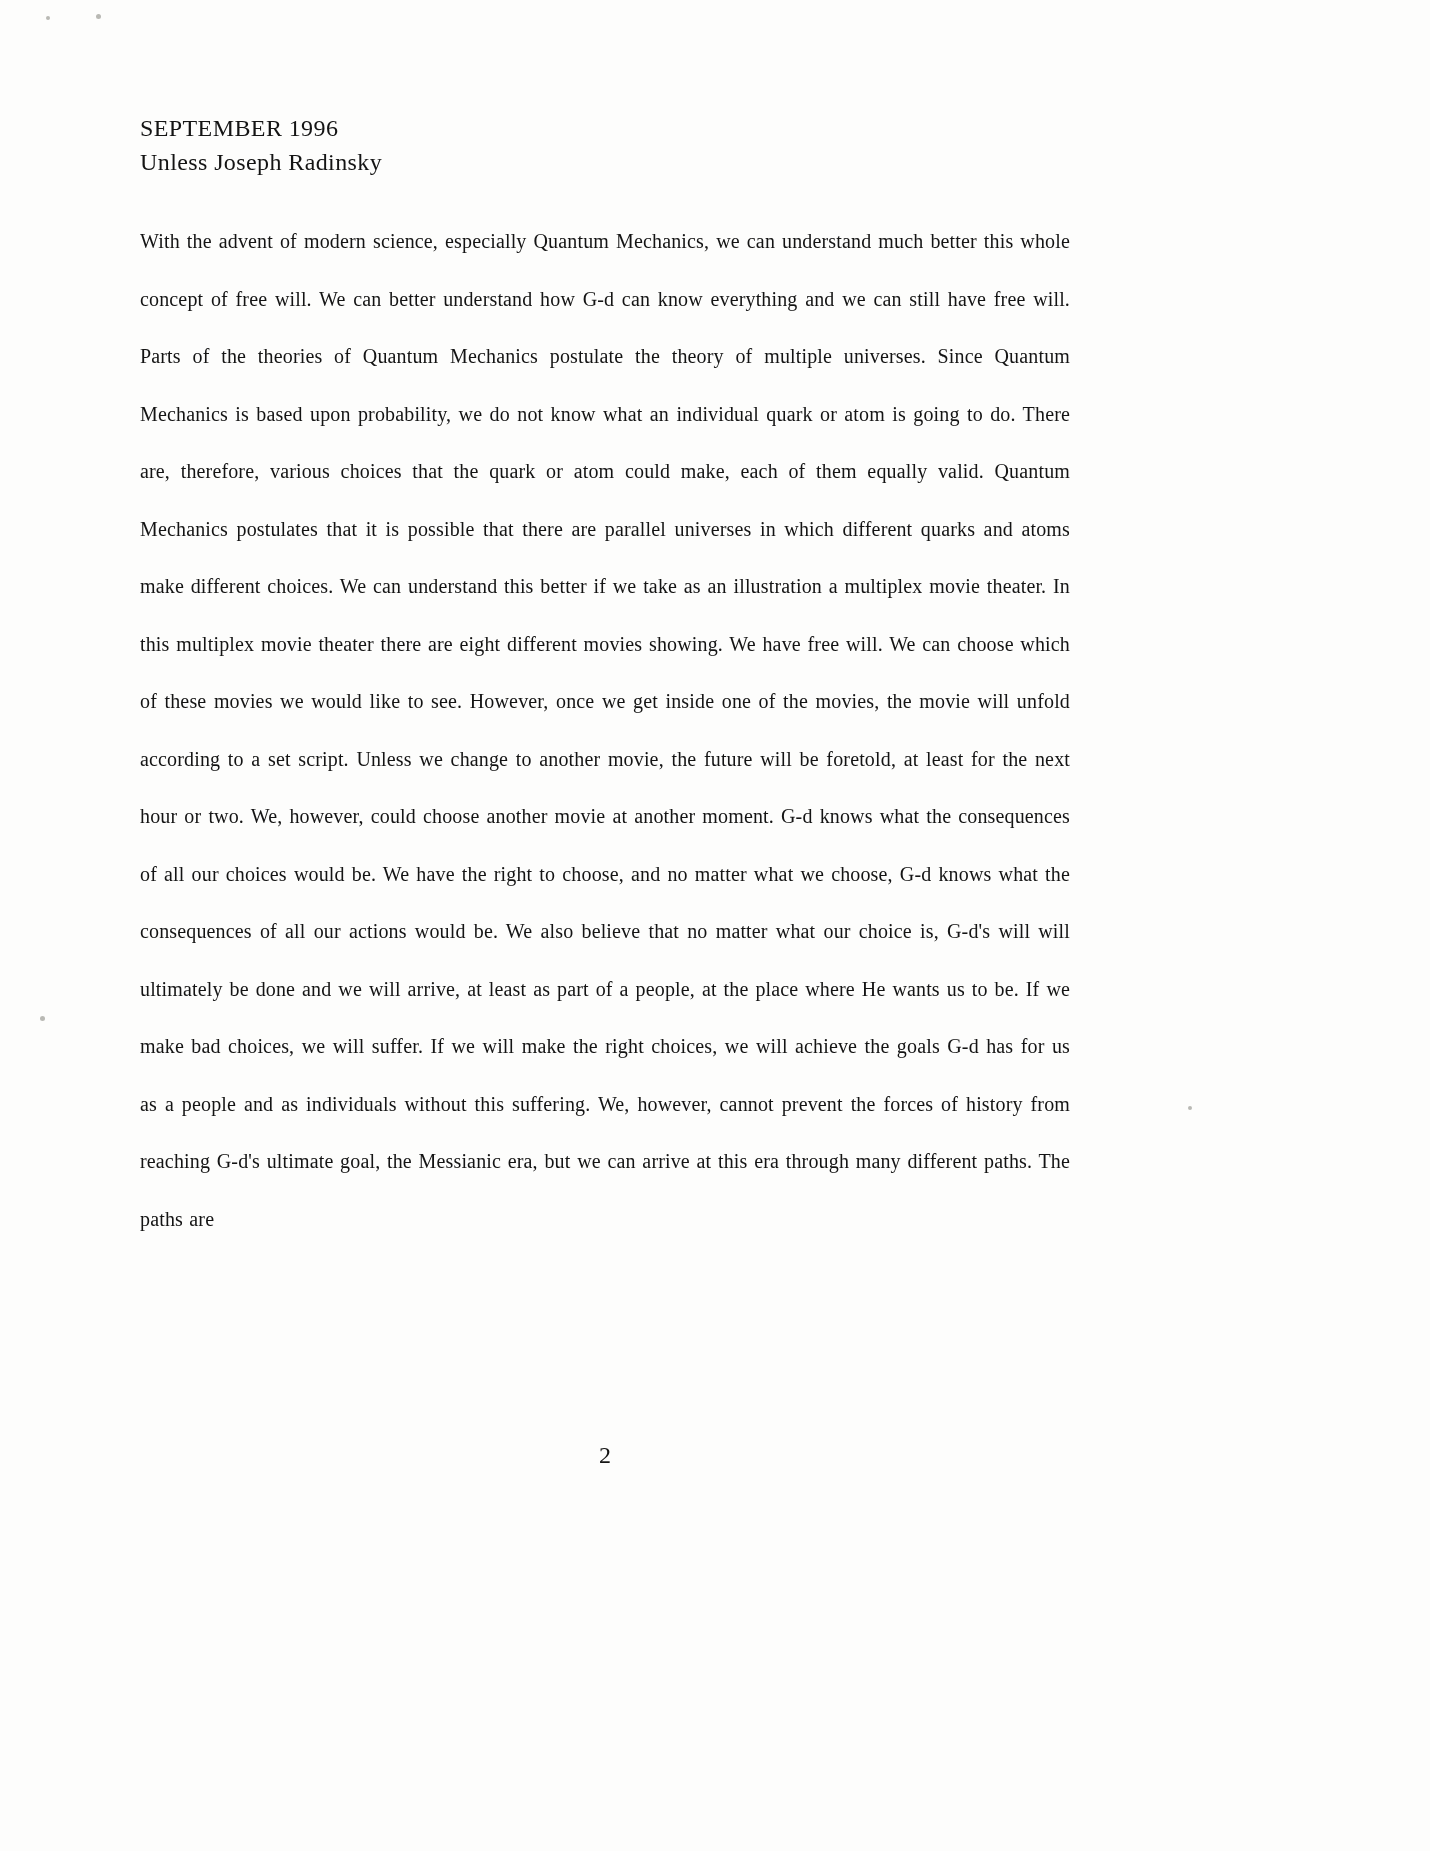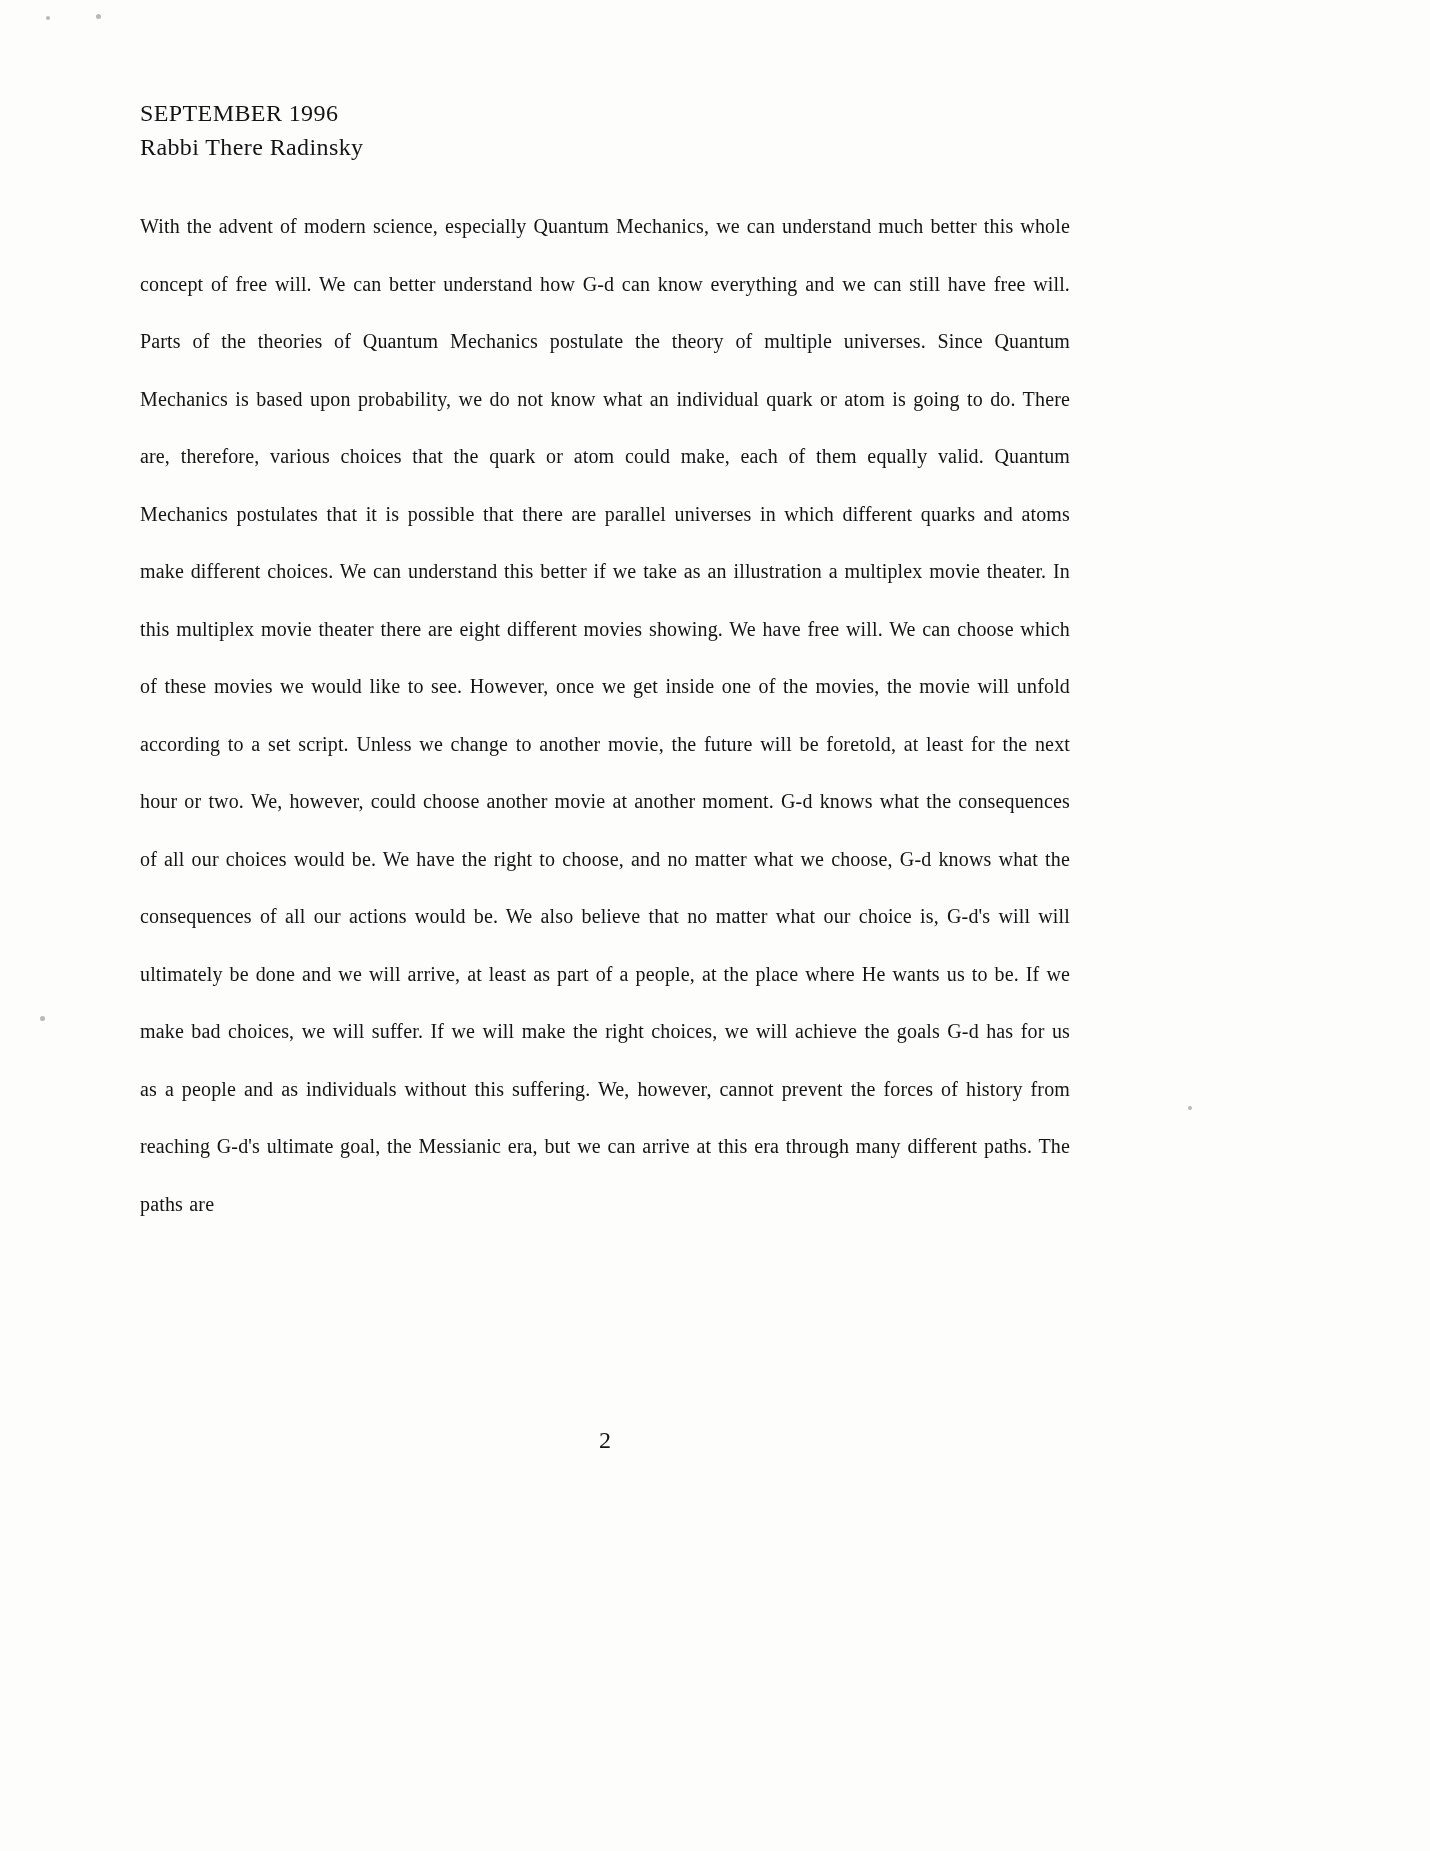--- a/index.html
+++ b/index.html
@@ -30,21 +30,21 @@
     border-radius: 50%;
   }
   .speck.s1 { left: 46px;  top: 16px;  width: 4px; height: 4px; }
   .speck.s2 { left: 96px;  top: 14px;  width: 5px; height: 5px; }
   .speck.s3 { left: 40px;  top: 1016px; width: 5px; height: 5px; }
   .speck.s4 { left: 1188px; top: 1106px; width: 4px; height: 4px; }
 
   .content {
     position: absolute;
     left: 140px;
-    top: 97px;
+    top: 112px;
     width: 930px;
   }
   .heading {
     font-size: 24px;
     letter-spacing: 0.4px;
     line-height: 33px;
     margin: 0;
     font-weight: normal;
   }
   .heading-line1 { margin-bottom: 1px; }
@@ -73,20 +73,20 @@
 
   <div class="speck s1"></div>
   <div class="speck s2"></div>
   <div class="speck s3"></div>
   <div class="speck s4"></div>
 
   <div class="content">
 
     <div class="heading heading-line1">SEPTEMBER 1996</div>
 
-    <div class="heading heading-line2">Rabbi There Radinsky</div>
+    <div class="heading heading-line2">Unless Joseph Radinsky</div>
 
     <p class="body-text">With the advent of modern science, especially Quantum Mechanics, we can understand much better this whole concept of free will.  We can better understand how G-d can know everything and we can still have free will.  Parts of the theories of Quantum Mechanics postulate the theory of multiple universes.  Since Quantum Mechanics is based upon probability, we do not know what an individual quark or atom is going to do.  There are, therefore, various choices that the quark or atom could make, each of them equally valid.  Quantum Mechanics postulates that it is possible that there are parallel universes in which different quarks and atoms make different choices.  We can understand this better if we take as an illustration a multiplex movie theater.  In this multiplex movie theater there are eight different movies showing.  We have free will.  We can choose which of these movies we would like to see.  However, once we get inside one of the movies, the movie will unfold according to a set script.  Unless we change to another movie, the future will be foretold, at least for the next hour or two.  We, however, could choose another movie at another moment.  G-d knows what the consequences of all our choices would be.  We have the right to choose, and no matter what we choose, G-d knows what the consequences of all our actions would be.  We also believe that no matter what our choice is, G-d's will will ultimately be done and we will arrive, at least as part of a people, at the place where He wants us to be.  If we make bad choices, we will suffer.  If we will make the right choices, we will achieve the goals G-d has for us as a people and as individuals without this suffering.  We, however, cannot prevent the forces of history from reaching G-d's ultimate goal, the Messianic era, but we can arrive at this era through many different paths.  The paths are</p>
 
     <div class="page-number">2</div>
 
   </div>
 </div>
 
 </body></html>

